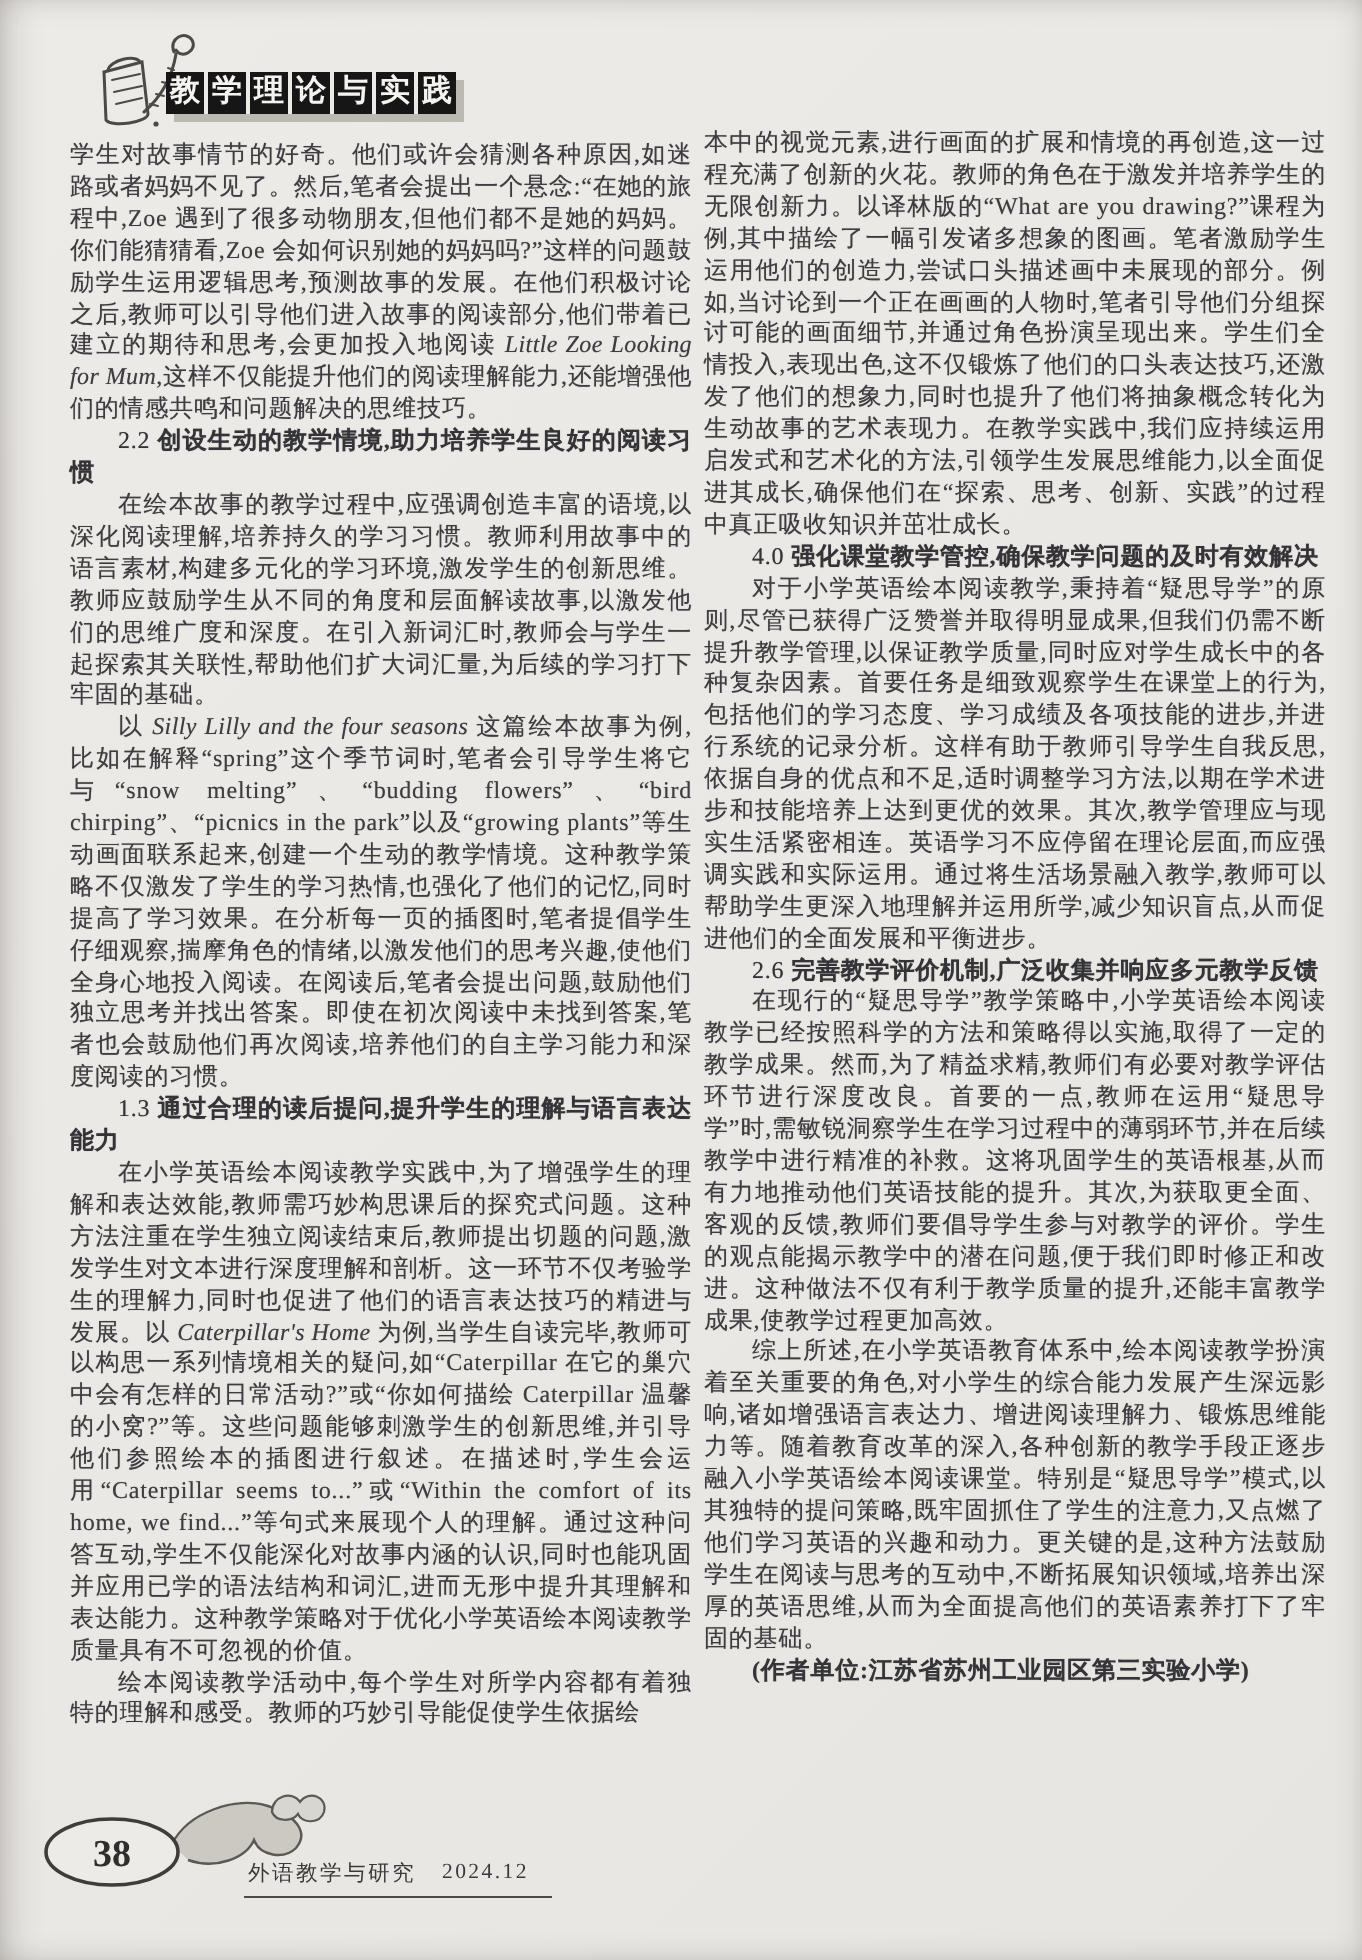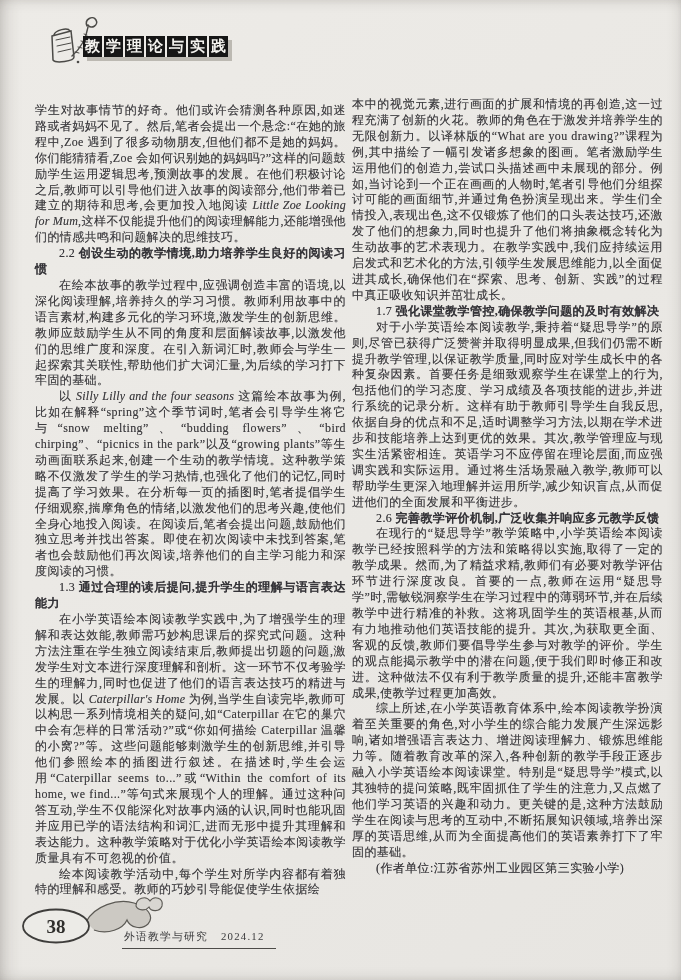--- a/index.html
+++ b/index.html
@@ -20,25 +20,25 @@
   .badge .tile{width:19px;height:21px;background:#161616;color:#f4f3ef;
          font-weight:bold;font-size:15px;line-height:21px;text-align:center;
          font-family:"Liberation Serif","DejaVu Serif",serif;}
   
   .col{position:absolute;width:311px;}
   .col-left{left:35px;top:70px;}
   .col-right{left:352px;top:64px;}
   .col p{margin:0;font-size:12px;line-height:15.9px;text-align:justify;
          text-indent:2em;letter-spacing:.4px;
          text-shadow:0 0 .4px rgba(70,68,66,.55);}
-  .col p.no-indent{text-indent:0;margin-top:33px;}
+  .col p.no-indent{text-indent:0;}
   .col p.heading{font-weight:bold;color:#343338;}
   .hnum{font-weight:normal;}
   .en-italic{font-style:italic;letter-spacing:.2px;}
-  .author{font-weight:normal;text-align:right;text-indent:0;margin-top:15px;
+  .author{font-weight:bold;text-align:right;text-indent:0;margin-top:15px;
           font-size:12.4px;letter-spacing:.6px;color:#353439;}
   
   .footer-graphic{position:absolute;left:20px;top:894px;width:162px;height:56px;}
   .journal-line{position:absolute;left:122px;top:930px;display:flex;gap:13px;
       font-size:10.8px;font-weight:normal;letter-spacing:1.2px;color:#3a3a3c;
       border-bottom:1.3px solid #4c4b48;padding:0 12px 4px 2px;}
 </style>
 </head>
 <body>
 
@@ -67,21 +67,21 @@
       <p class="para no-indent"><span>学生对故事情节的好奇。他们或许会猜测各种原因,如迷路或者妈妈不见了。然后,笔者会提出一个悬念:“在她的旅程中,Zoe 遇到了很多动物朋友,但他们都不是她的妈妈。你们能猜猜看,Zoe 会如何识别她的妈妈吗?”这样的问题鼓励学生运用逻辑思考,预测故事的发展。在他们积极讨论之后,教师可以引导他们进入故事的阅读部分,他们带着已建立的期待和思考,会更加投入地阅读 </span><span class="en-italic">Little Zoe Looking for Mum</span><span>,这样不仅能提升他们的阅读理解能力,还能增强他们的情感共鸣和问题解决的思维技巧。</span></p>
       <p class="heading"><span class="hnum">2.2 </span>创设生动的教学情境,助力培养学生良好的阅读习惯</p>
       <p class="para"><span>在绘本故事的教学过程中,应强调创造丰富的语境,以深化阅读理解,培养持久的学习习惯。教师利用故事中的语言素材,构建多元化的学习环境,激发学生的创新思维。教师应鼓励学生从不同的角度和层面解读故事,以激发他们的思维广度和深度。在引入新词汇时,教师会与学生一起探索其关联性,帮助他们扩大词汇量,为后续的学习打下牢固的基础。</span></p>
       <p class="para"><span>以 </span><span class="en-italic">Silly Lilly and the four seasons</span><span> 这篇绘本故事为例,比如在解释“spring”这个季节词时,笔者会引导学生将它与“snow melting”、“budding flowers”、“bird chirping”、“picnics in the park”以及“growing plants”等生动画面联系起来,创建一个生动的教学情境。这种教学策略不仅激发了学生的学习热情,也强化了他们的记忆,同时提高了学习效果。在分析每一页的插图时,笔者提倡学生仔细观察,揣摩角色的情绪,以激发他们的思考兴趣,使他们全身心地投入阅读。在阅读后,笔者会提出问题,鼓励他们独立思考并找出答案。即使在初次阅读中未找到答案,笔者也会鼓励他们再次阅读,培养他们的自主学习能力和深度阅读的习惯。</span></p>
       <p class="heading"><span class="hnum">1.3 </span>通过合理的读后提问,提升学生的理解与语言表达能力</p>
       <p class="para"><span>在小学英语绘本阅读教学实践中,为了增强学生的理解和表达效能,教师需巧妙构思课后的探究式问题。这种方法注重在学生独立阅读结束后,教师提出切题的问题,激发学生对文本进行深度理解和剖析。这一环节不仅考验学生的理解力,同时也促进了他们的语言表达技巧的精进与发展。以 </span><span class="en-italic">Caterpillar's Home</span><span> 为例,当学生自读完毕,教师可以构思一系列情境相关的疑问,如“Caterpillar 在它的巢穴中会有怎样的日常活动?”或“你如何描绘 Caterpillar 温馨的小窝?”等。这些问题能够刺激学生的创新思维,并引导他们参照绘本的插图进行叙述。在描述时,学生会运用“Caterpillar seems to...”或“Within the comfort of its home, we find...”等句式来展现个人的理解。通过这种问答互动,学生不仅能深化对故事内涵的认识,同时也能巩固并应用已学的语法结构和词汇,进而无形中提升其理解和表达能力。这种教学策略对于优化小学英语绘本阅读教学质量具有不可忽视的价值。</span></p>
       <p class="para"><span>绘本阅读教学活动中,每个学生对所学内容都有着独特的理解和感受。教师的巧妙引导能促使学生依据绘</span></p>
     </section>
   <section class="col col-right" id="col-right">
       <p class="para no-indent"><span>本中的视觉元素,进行画面的扩展和情境的再创造,这一过程充满了创新的火花。教师的角色在于激发并培养学生的无限创新力。以译林版的“What are you drawing?”课程为例,其中描绘了一幅引发诸多想象的图画。笔者激励学生运用他们的创造力,尝试口头描述画中未展现的部分。例如,当讨论到一个正在画画的人物时,笔者引导他们分组探讨可能的画面细节,并通过角色扮演呈现出来。学生们全情投入,表现出色,这不仅锻炼了他们的口头表达技巧,还激发了他们的想象力,同时也提升了他们将抽象概念转化为生动故事的艺术表现力。在教学实践中,我们应持续运用启发式和艺术化的方法,引领学生发展思维能力,以全面促进其成长,确保他们在“探索、思考、创新、实践”的过程中真正吸收知识并茁壮成长。</span></p>
-      <p class="heading"><span class="hnum">1.7 </span>强化课堂教学管控,确保教学问题的及时有效解决</p>
+      <p class="heading"><span class="hnum">4.0 </span>强化课堂教学管控,确保教学问题的及时有效解决</p>
       <p class="para"><span>对于小学英语绘本阅读教学,秉持着“疑思导学”的原则,尽管已获得广泛赞誉并取得明显成果,但我们仍需不断提升教学管理,以保证教学质量,同时应对学生成长中的各种复杂因素。首要任务是细致观察学生在课堂上的行为,包括他们的学习态度、学习成绩及各项技能的进步,并进行系统的记录分析。这样有助于教师引导学生自我反思,依据自身的优点和不足,适时调整学习方法,以期在学术进步和技能培养上达到更优的效果。其次,教学管理应与现实生活紧密相连。英语学习不应停留在理论层面,而应强调实践和实际运用。通过将生活场景融入教学,教师可以帮助学生更深入地理解并运用所学,减少知识盲点,从而促进他们的全面发展和平衡进步。</span></p>
       <p class="heading"><span class="hnum">2.6 </span>完善教学评价机制,广泛收集并响应多元教学反馈</p>
       <p class="para"><span>在现行的“疑思导学”教学策略中,小学英语绘本阅读教学已经按照科学的方法和策略得以实施,取得了一定的教学成果。然而,为了精益求精,教师们有必要对教学评估环节进行深度改良。首要的一点,教师在运用“疑思导学”时,需敏锐洞察学生在学习过程中的薄弱环节,并在后续教学中进行精准的补救。这将巩固学生的英语根基,从而有力地推动他们英语技能的提升。其次,为获取更全面、客观的反馈,教师们要倡导学生参与对教学的评价。学生的观点能揭示教学中的潜在问题,便于我们即时修正和改进。这种做法不仅有利于教学质量的提升,还能丰富教学成果,使教学过程更加高效。</span></p>
       <p class="para"><span>综上所述,在小学英语教育体系中,绘本阅读教学扮演着至关重要的角色,对小学生的综合能力发展产生深远影响,诸如增强语言表达力、增进阅读理解力、锻炼思维能力等。随着教育改革的深入,各种创新的教学手段正逐步融入小学英语绘本阅读课堂。特别是“疑思导学”模式,以其独特的提问策略,既牢固抓住了学生的注意力,又点燃了他们学习英语的兴趣和动力。更关键的是,这种方法鼓励学生在阅读与思考的互动中,不断拓展知识领域,培养出深厚的英语思维,从而为全面提高他们的英语素养打下了牢固的基础。</span></p>
       <p class="author">(作者单位:江苏省苏州工业园区第三实验小学)</p>
     </section>
 
   <svg class="footer-graphic" viewBox="0 0 162 56">
     <path d="M66 28 C74 12 98 4 114 9 C127 13 135 22 128 30 C122 36 110 34 107 26 C103 35 88 41 74 36" fill="#ccc9c3" stroke="#5b5954" stroke-width="1.2"></path>
     <path d="M116 12 C116 4 126 1 130 7 C134 1 144 4 142 12 C140 18 131 18 129 13 C126 17 118 17 116 12 Z" fill="#d8d6d1" stroke="#5b5954" stroke-width="1.1"></path>

